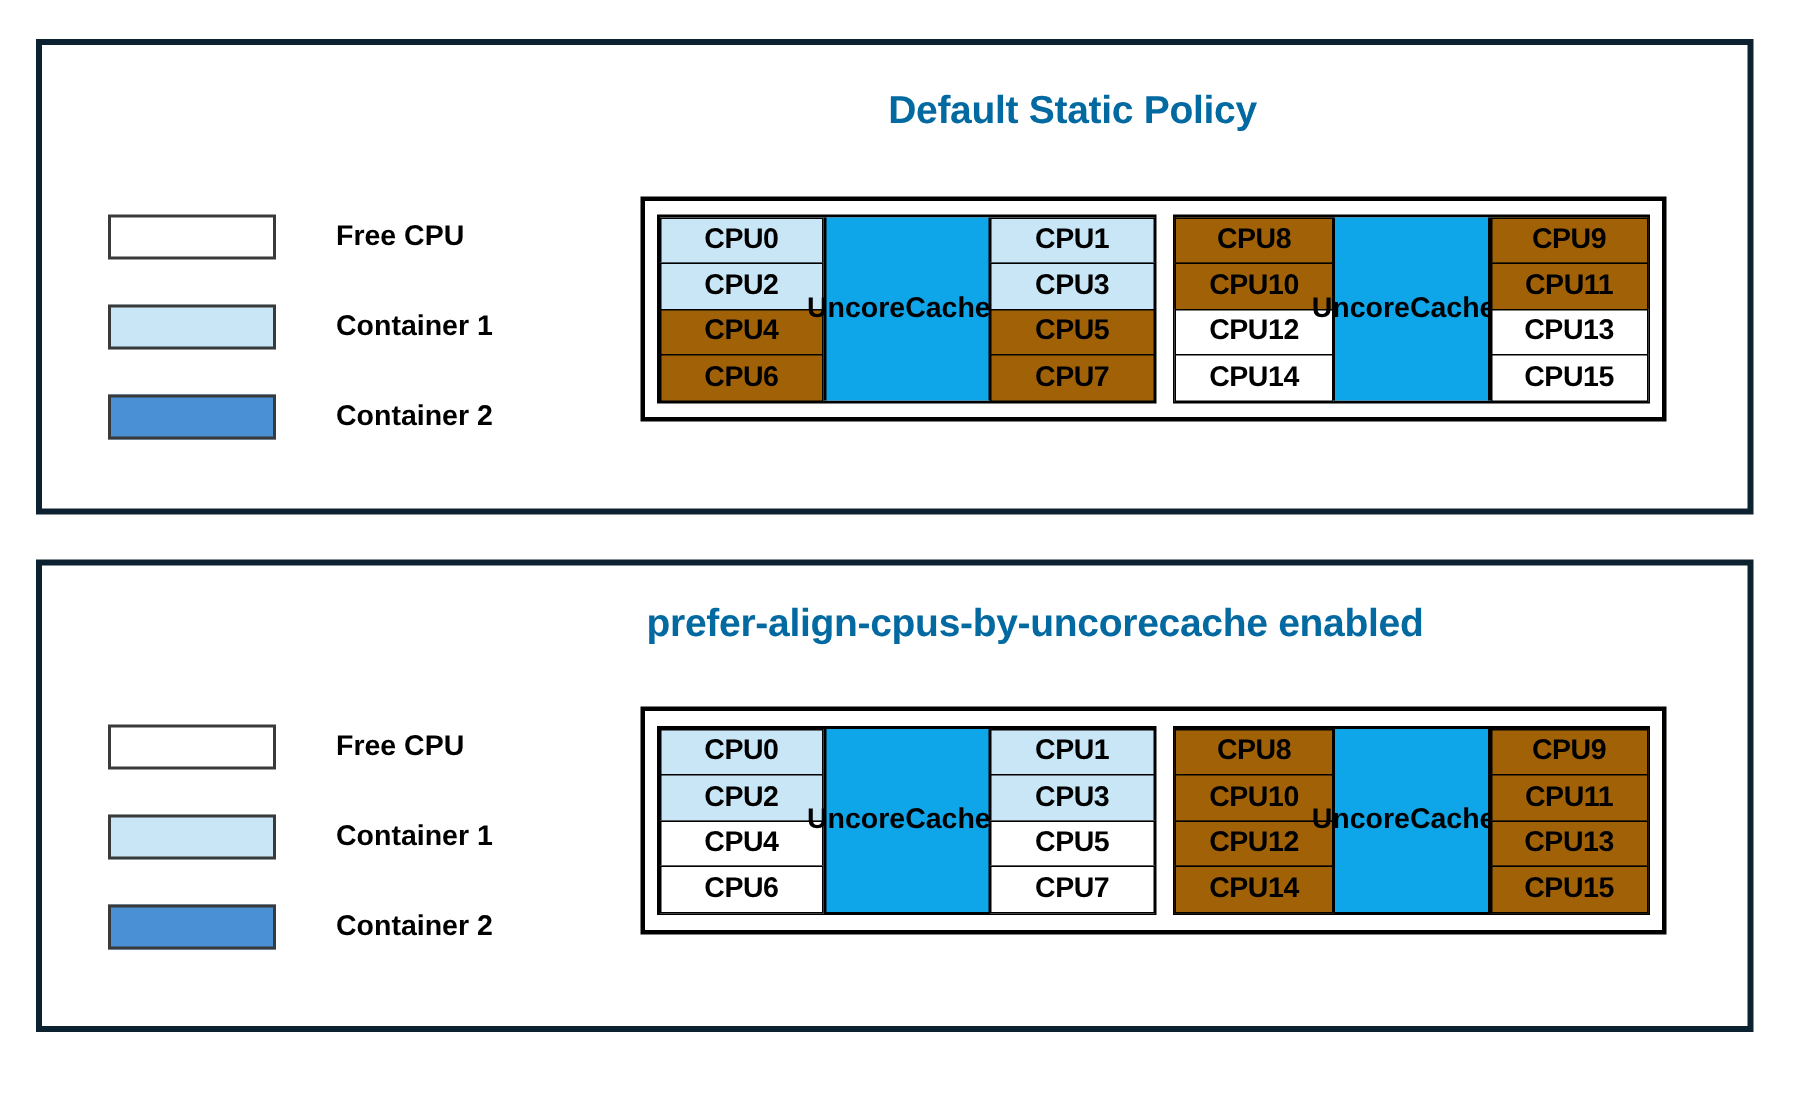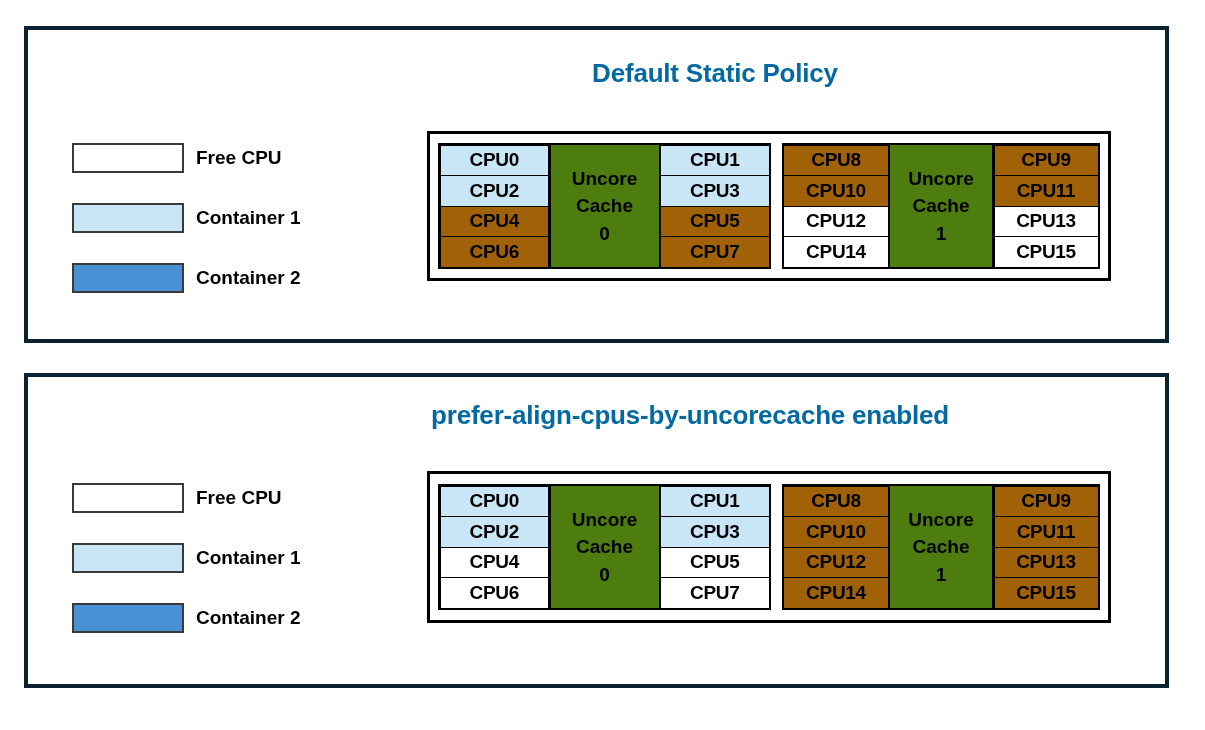--- a/index.html
+++ b/index.html
@@ -67,21 +67,21 @@
     height: 60px;
   }
   .legend-swatch {
     width: 112px;
     height: 30px;
     border: 2px solid #3a3a3a;
     box-sizing: border-box;
     flex: 0 0 auto;
   }
   .legend-label {
-    margin-left: 12px;
+    margin-left: 40px;
     font-size: 19px;
     font-weight: bold;
     color: #000000;
     white-space: nowrap;
   }
 
   
   .diagram {
     position: absolute;
     border: 3px solid #000000;
@@ -121,26 +121,26 @@
     font-size: 19px;
     font-weight: bold;
     color: #000000;
     letter-spacing: -0.3px;
   }
   .cpu-cell.free { background: #ffffff; }
   .cpu-cell.c1   { background: #c9e6f7; }
   .cpu-cell.c2   { background: #a16207; }
 
   .cache-block {
-    background: #4d7c0f;
+    background: #0ea5e9;
     border-left: 2px solid #000000;
     border-right: 2px solid #000000;
     box-sizing: border-box;
     display: flex;
-    flex-direction: column;
+    flex-direction: row;
     align-items: center;
     justify-content: center;
     font-size: 19px;
     font-weight: bold;
     color: #000000;
     line-height: 1.45;
     flex: 0 0 auto;
   }
   .cache-group.left  .cache-block { width: 112px; }
   .cache-group.right .cache-block { width: 106px; }

